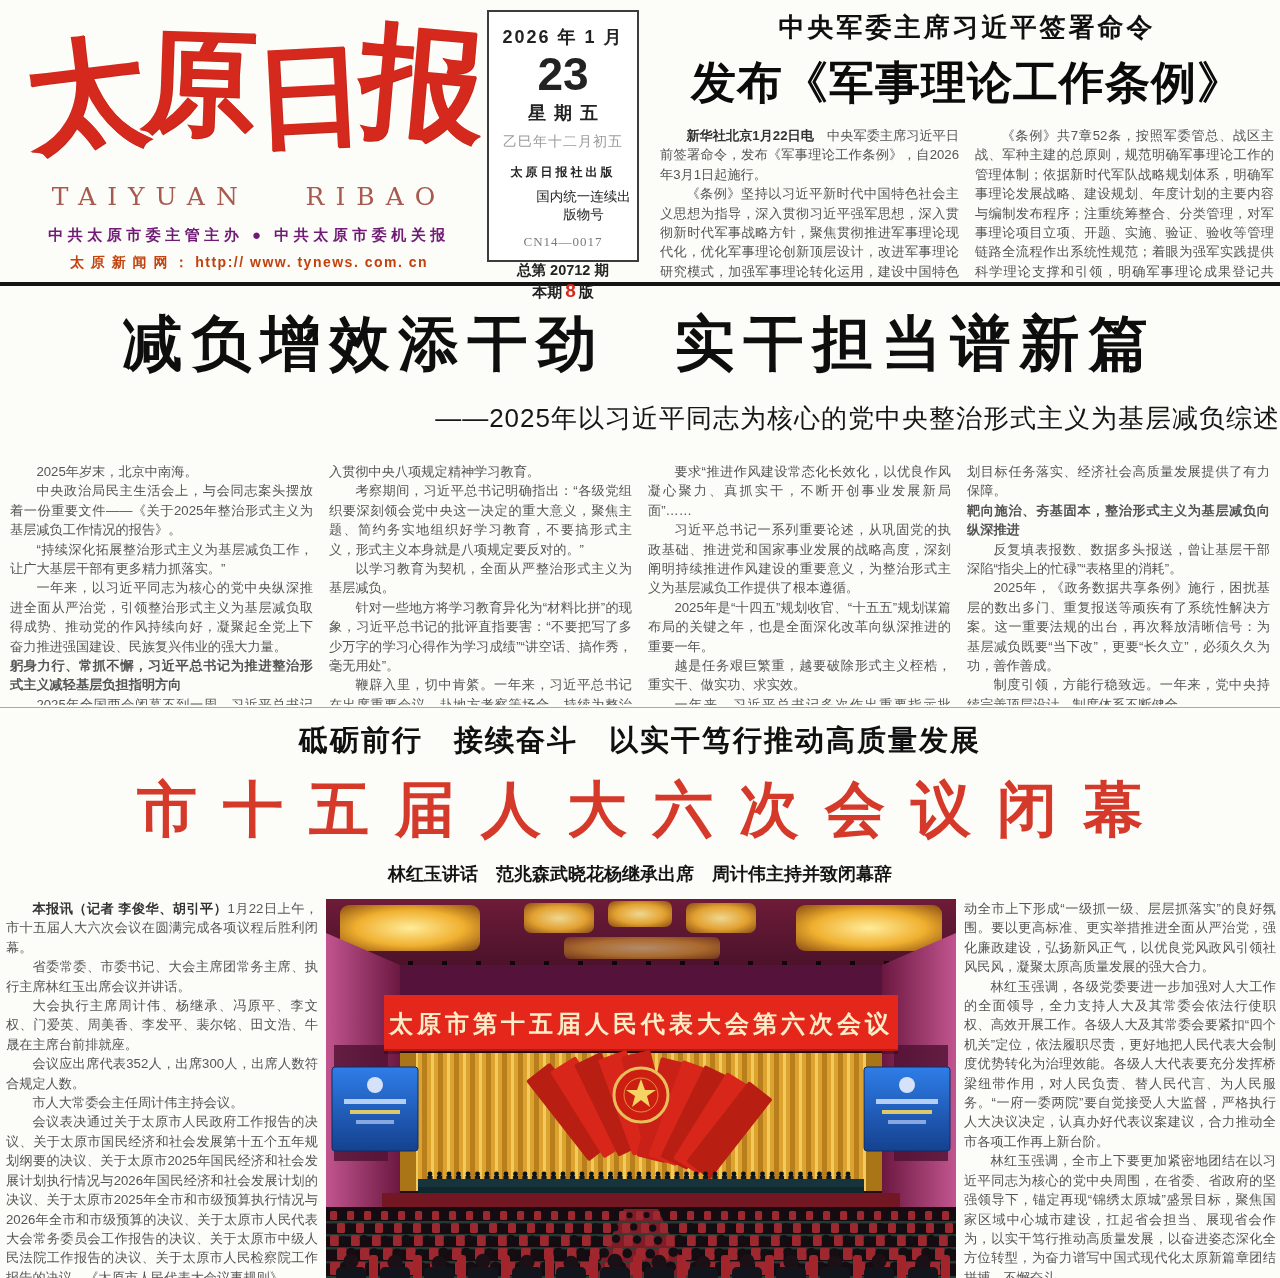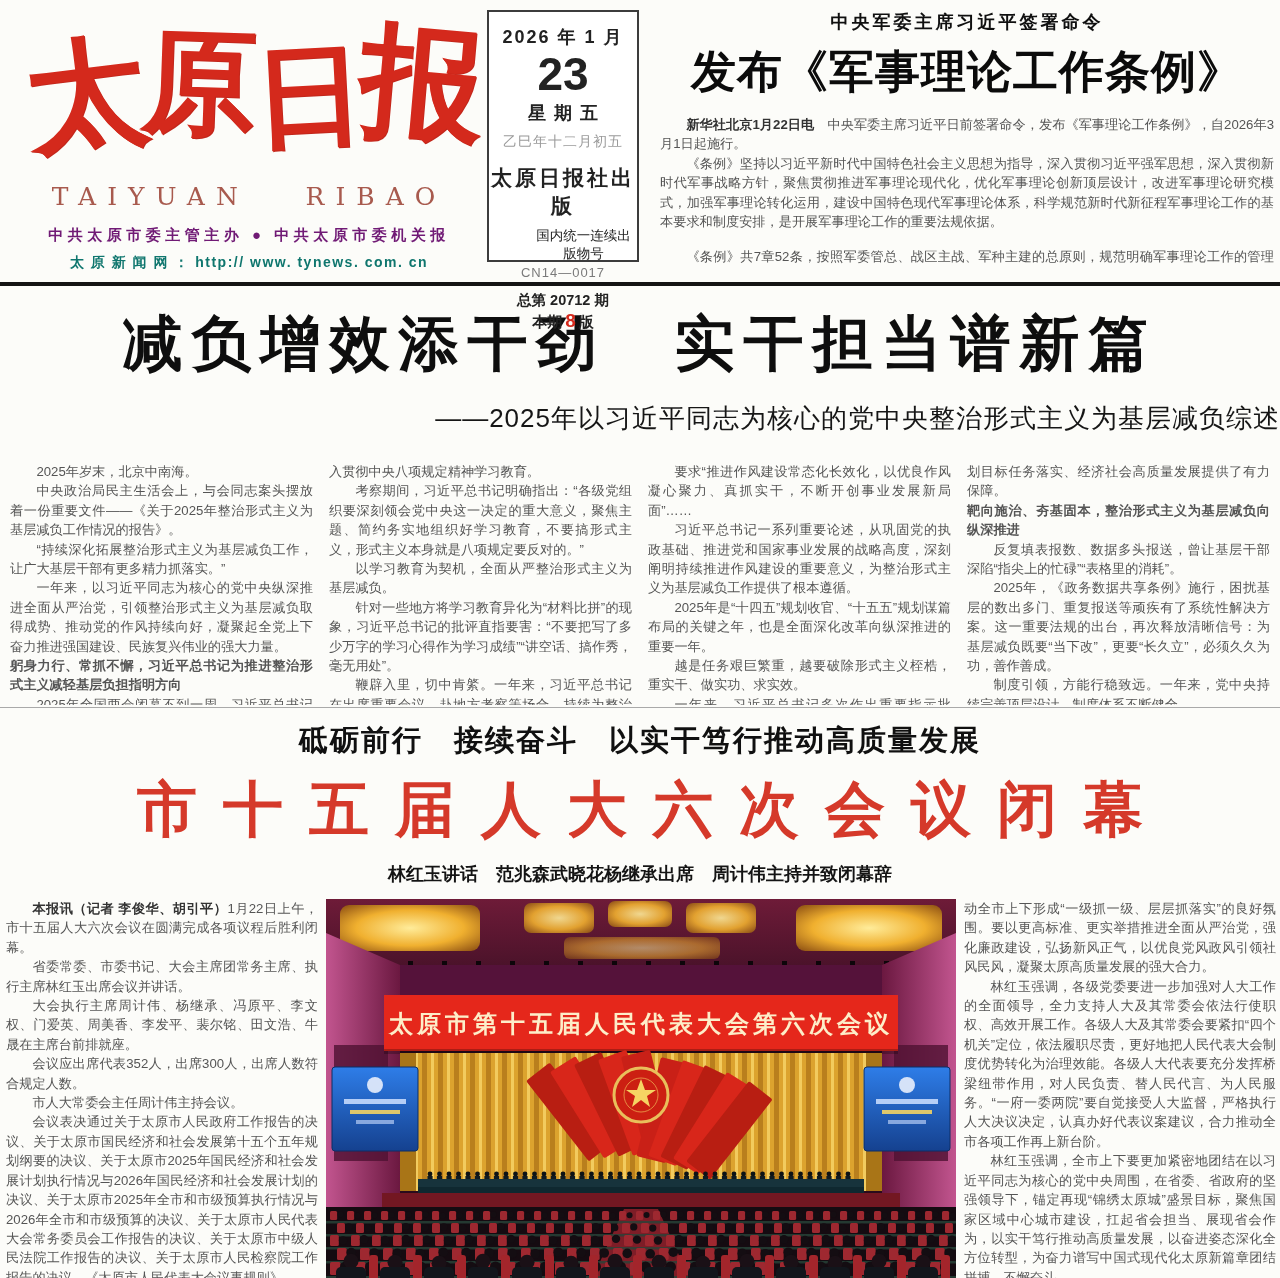--- a/index.html
+++ b/index.html
@@ -15,40 +15,40 @@
   .cal{ height:178px; line-height:168px; white-space:nowrap; }
   .cal span{ display:inline-block; font-family:"DejaVu Serif",serif; font-weight:900; color:#d4291c;
              text-shadow:1px 1px 0 #c2271c; }
   .c0{ font-size:120px; transform:rotate(-7deg) translateY(5px); }
   .c1{ font-size:114px; transform:rotate(2deg) translateY(-9px); margin-left:-4px; }
   .c2{ font-size:110px; transform:rotate(-3deg) translateY(3px); margin-left:-2px; }
   .c3{ font-size:124px; transform:rotate(5deg) translateY(-5px); margin-left:-4px; }
   .pinyin{ margin-top:0px; font-family:"DejaVu Serif",serif; font-size:25px; color:#a85a4e;
            letter-spacing:11px; white-space:pre; }
   .orgline{ margin-top:15px; font-size:15px; font-weight:700; letter-spacing:4.5px; color:#701a75; }
-  .urlline{ margin-top:9px; font-size:14px; font-weight:600; letter-spacing:1.5px; color:#0f766e; white-space:pre; }
+  .urlline{ margin-top:9px; font-size:14px; font-weight:600; letter-spacing:1.5px; color:#c2410c; white-space:pre; }
 
   .datebox{ position:absolute; left:487px; top:10px; width:152px; height:252px;
             border:2px solid #3c3c3c; background:#fff; text-align:center; }
   .db-ym{ margin-top:13px; font-size:18px; font-weight:600; letter-spacing:2px; }
   .db-day{ font-size:46px; font-weight:800; margin-top:1px; line-height:1.05; }
   .db-week{ font-size:18px; letter-spacing:8px; font-weight:600; margin-top:3px; text-indent:8px;}
   .db-lunar{ font-size:14px; color:#9a9a9a; margin-top:8px; letter-spacing:1px; }
-  .db-pub{ font-size:21px; font-weight:700; margin-top:13px; letter-spacing:3px; font-family:"DejaVu Serif",serif; }
+  .db-pub{ font-size:12px; font-weight:700; margin-top:13px; letter-spacing:3px; font-family:"DejaVu Serif",serif; }
   .db-issnlabel{ font-size:13.5px; font-weight:400; margin-top:7px;padding-left:41px; }
-  .db-issn{ font-size:13px; color:#7a7a7a; margin-top:2px; letter-spacing:1px; }
+  .db-issn{ font-size:13px; color:#7a7a7a; margin-top:10px; letter-spacing:1px;font-family:Liberation Serif, serif; }
   .db-issue{ font-size:14.5px; font-weight:600; margin-top:11px; }
   .db-pages{ font-size:15px; font-weight:600; }
   .db-pages .red{ color:#d5291c; font-size:19px; font-weight:800; padding:0 3px; }
 
   .top-article{ position:absolute; left:660px; top:10px; width:614px; }
-  .kicker{ text-align:center; font-size:18px; font-weight:600; letter-spacing:3px; color:#101010; }
+  .kicker{ text-align:center; font-size:26px; font-weight:600; letter-spacing:3px; color:#101010; }
   .top-article h2{ text-align:center; font-size:45px; font-weight:900; letter-spacing:1px;
                    margin-top:8px; color:#0b0b0b; }
-  .cols2{ display:flex; gap:16px; margin-top:13px; height:152px; overflow:hidden;flex-direction:column; }
+  .cols2{ display:flex; gap:16px; margin-top:13px; height:152px; overflow:hidden; }
   .cols2 .col{ flex:1; }
   .smallbody p{ font-size:13.2px; line-height:19.4px; text-align:justify; text-indent:2em;
                 color:#555; margin:0; }
   .smallbody p.noindent{ text-indent:0; }
   .smallbody b{ color:#333; }
 
   .rule-thick{ height:4px; background:#141414; }
 
   
   .lead{ height:419px; overflow:hidden; }

